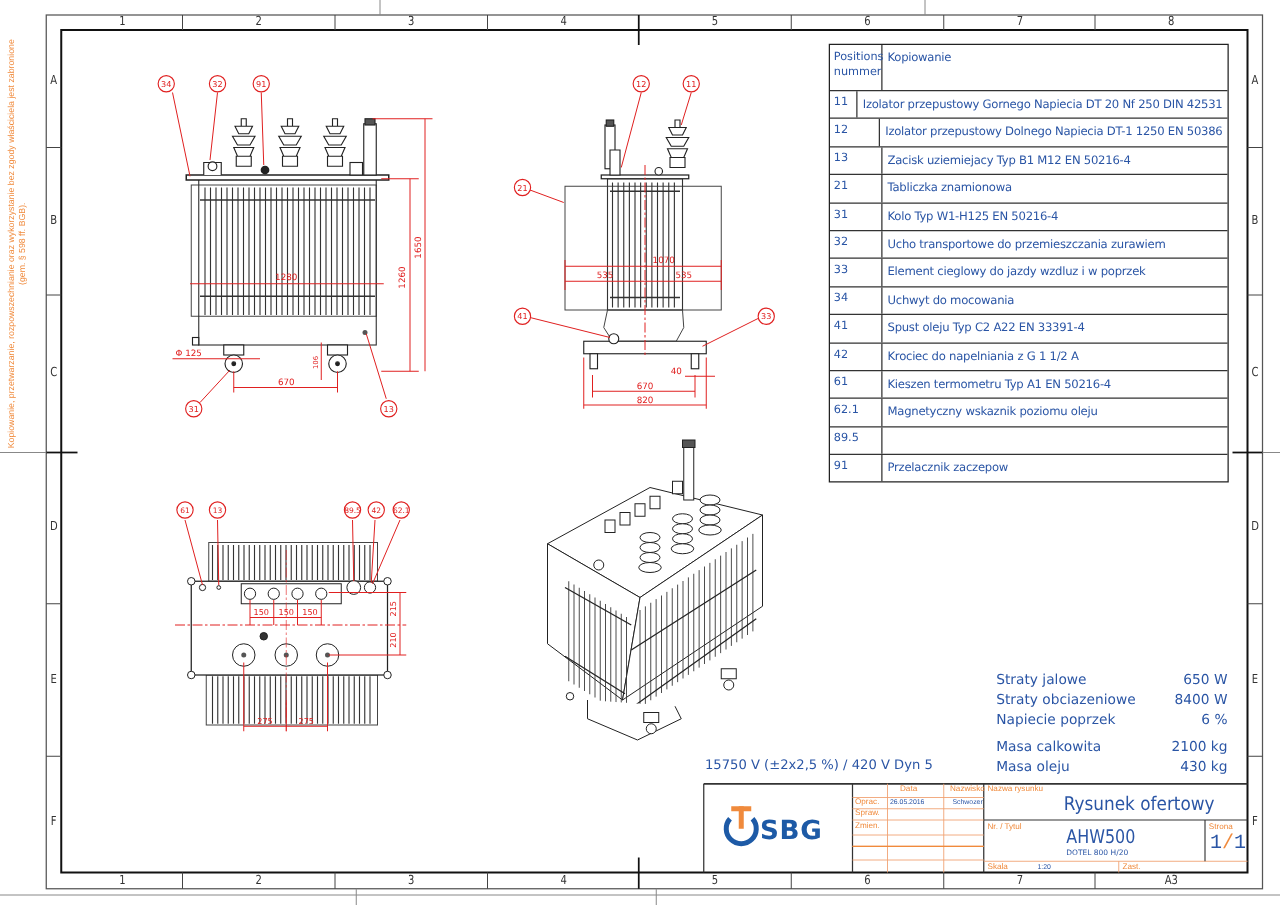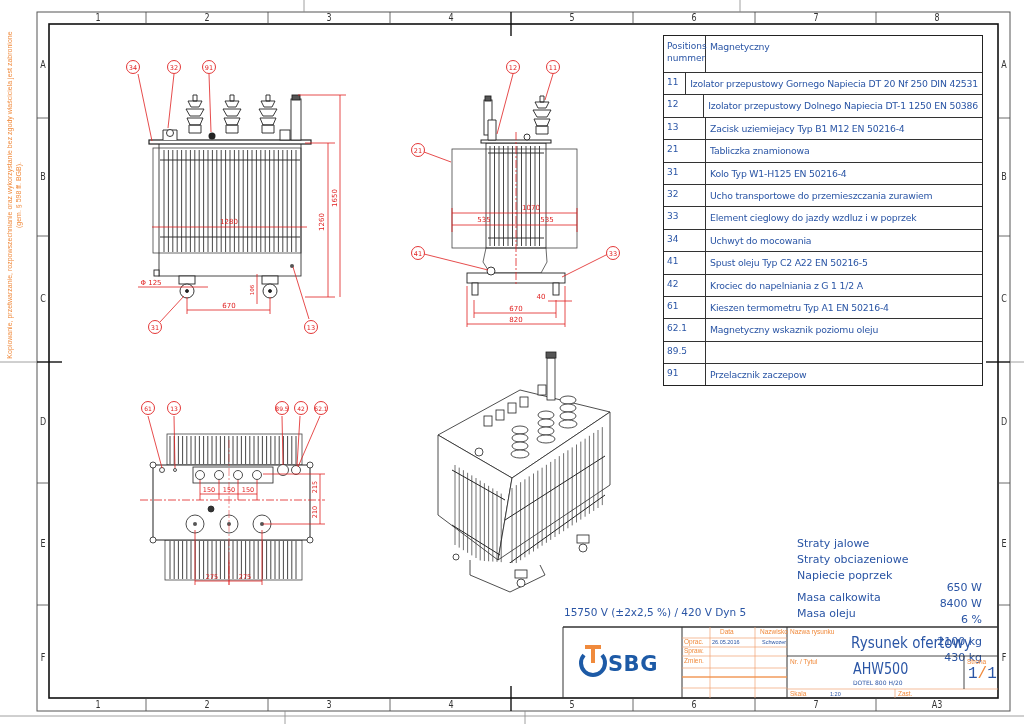--- a/index.html
+++ b/index.html
@@ -11,21 +11,21 @@
   .vert-note div { position:absolute; left:14px; top:165px; width:330px; transform:translate(-50%,-50%) rotate(-90deg); font-family:"Liberation Sans", sans-serif; font-size:7px; color:#f08a3c; line-height:9px; text-align:center; }
   
   #parts { position:absolute; left:663px; top:35px; width:318px; border:1.4px solid #222; border-collapse:collapse; font-family:"DejaVu Sans", sans-serif; }
   #parts .row { display:flex; border-top:1px solid #333; height:21.4px; }
   #parts .row:first-child { border-top:none; height:36px;justify-content:center; }
   #parts .c1 { width:42px; border-right:1.6px solid #333; font-size:9px; color:#2a55a5; padding:3px 3px 0 3px; box-sizing:border-box; transform-origin:left top; line-height:12px; }
   #parts .c2 { flex:1; font-size:9.3px; color:#2a55a5; padding:4px 4px 0 4px; box-sizing:border-box; white-space:nowrap; line-height:13px; letter-spacing:-0.2px; }
   #parts .row:first-child .c1 { text-align:center; padding-top:4px; }
   .spec { position:absolute; font-size:11px; color:#2a55a5; font-family:"DejaVu Sans", sans-serif; line-height:14px; }
   .spec .lbl { position:absolute; left:0; white-space:nowrap; }
-  .spec .val { position:absolute; right:0; white-space:nowrap; text-align:right;margin-top:44px; }
+  .spec .val { position:absolute; right:0; white-space:nowrap; text-align:right; }
   .rating { position:absolute; left:564px; top:606px; font-size:10.5px; color:#2a55a5; white-space:nowrap; }
   .tb-small { position:absolute; font-family:"Liberation Sans", sans-serif; font-size:6.5px; color:#f08a3c; white-space:nowrap; }
   .tb-blue { position:absolute; font-family:"Liberation Sans", sans-serif; font-size:5.5px; color:#2a55a5; white-space:nowrap; }
   .logo-text { position:absolute; left:608px; top:652px; font-family:"DejaVu Sans", sans-serif; font-weight:bold; font-size:21px; color:#1d5aa6; letter-spacing:0.5px; }
   .big-title { position:absolute; left:851px; top:634px; font-size:15px; color:#2a55a5; font-family:"DejaVu Sans", sans-serif; white-space:nowrap; transform:scaleX(0.9); transform-origin:left top; }
   .prod { position:absolute; left:853px; top:660px; font-size:15px; color:#2a55a5; font-family:"DejaVu Sans", sans-serif; white-space:nowrap; transform:scaleX(0.85); transform-origin:left top; }
   .prod-sub { position:absolute; left:853px; top:679px; font-size:6px; color:#2a55a5; white-space:nowrap; }
   .page-num { position:absolute; left:968px; top:665px; font-size:16px; color:#2a55a5; white-space:nowrap;font-family:Liberation Mono, monospace; }
   .page-num .slash { color:#f08a3c; }
   .svg-lbl { font-family:"DejaVu Sans", sans-serif; }
@@ -532,21 +532,21 @@
   <div class="grid-lbl" style="left:998px;top:652px;width:12px;">F</div>
 </div>
 
 <div class="vert-note">
     <div>Kopiowanie, przetwarzanie, rozpowszechnianie oraz wykorzystanie bez zgody właściciela jest zabronione (gem. § 598 ff. BGB).</div>
   </div>
 
 <div id="parts">
   <div class="row">
     <div class="c1">Positions nummer</div>
-    <div class="c2">Magnetyczny</div>
+    <div class="c2">Kopiowanie</div>
   </div>
 <div class="row">
       <div class="c1">11</div>
       <div class="c2">Izolator przepustowy Gornego Napiecia DT 20 Nf 250 DIN 42531</div>
     </div>
     <div class="row">
       <div class="c1">12</div>
       <div class="c2">Izolator przepustowy Dolnego Napiecia DT-1 1250 EN 50386</div>
     </div>
     <div class="row">
@@ -568,21 +568,21 @@
     <div class="row">
       <div class="c1">33</div>
       <div class="c2">Element cieglowy do jazdy wzdluz i w poprzek</div>
     </div>
     <div class="row">
       <div class="c1">34</div>
       <div class="c2">Uchwyt do mocowania</div>
     </div>
     <div class="row">
       <div class="c1">41</div>
-      <div class="c2">Spust oleju Typ C2 A22 EN 50216-5</div>
+      <div class="c2">Spust oleju Typ C2 A22 EN 33391-4</div>
     </div>
     <div class="row">
       <div class="c1">42</div>
       <div class="c2">Krociec do napelniania z G 1 1/2 A</div>
     </div>
     <div class="row">
       <div class="c1">61</div>
       <div class="c2">Kieszen termometru Typ A1 EN 50216-4</div>
     </div>
     <div class="row">

